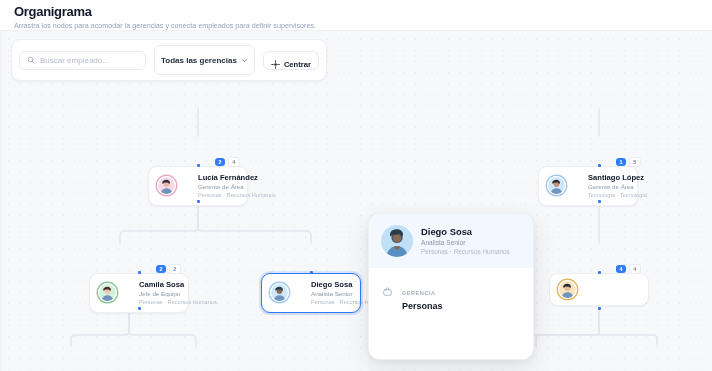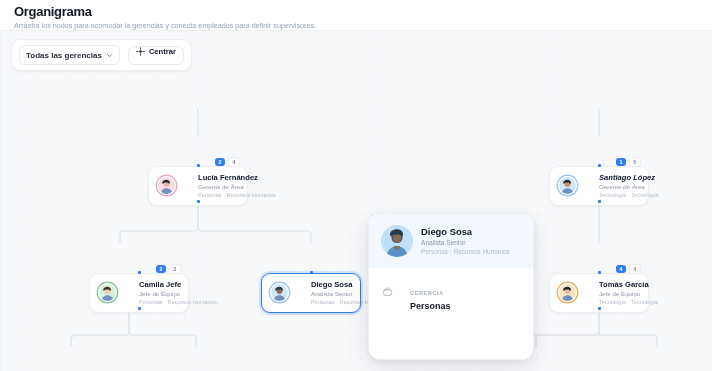--- a/index.html
+++ b/index.html
@@ -41,26 +41,26 @@
     display: flex; align-items: center; gap: 5px;
     width: 127px; height: 19px; border: 1px solid #e8eaef; border-radius: 6px;
     background: #fff; padding: 0 7px;
   }
   .search-box input {
     border: 0; outline: 0; font-size: 8px; color: #111827; width: 100%;
     background: transparent; font-family: "Liberation Sans", sans-serif;
   }
   .search-box input::placeholder { color: #b3bac6; }
   .tb-select {
-    display:flex; align-items:center; gap:4px; height:20px;
+    display:flex; align-items:center; gap:4px; height:30px;
     border:1px solid #e8eaef; border-radius:6px; background:#fff; padding:0 6px;
     font-size:8px; color:#1f2937; font-weight:600; white-space:nowrap;
   }
   .tb-btn {
-    display:flex; align-items:flex-start; gap:4px; height:19px;
+    display:flex; align-items:flex-end; gap:4px; height:19px;
     border:1px solid #e8eaef; border-radius:6px; background:#fff; padding:0 7px;
     font-size:7.6px; color:#111827; font-weight:700; white-space:nowrap;
   }
   .ico { display:inline-flex; align-items:center; justify-content:center; flex: none; }
 
   
   .wires { position:absolute; left:0; top:0; width:712px; height:341px; z-index:5; }
 
   
   .node {
@@ -101,21 +101,21 @@
   }
   .detail-head { display:flex; align-items:center; gap:8px; padding:11px 12px 11px 12px; background:#f3f8fe; }
   .detail-av {
     width:32px; height:32px; border-radius:50%; flex:none; overflow:hidden;
     display:flex; align-items:center; justify-content:center; background:#cfe6fb;
   }
   .detail-nm { font-size:9.4px; font-weight:700; color:#0f172a; line-height:11px; }
   .detail-role { font-size:6.6px; color:#8d97a6; line-height:9px; margin-top:1px;}
   .detail-dept { font-size:6.4px; color:#b1b9c5; line-height:9px; }
   .detail-body { padding: 7px 12px 12px 12px; background:#fff;}
-  .drow { display:flex; align-items:flex-start; gap:16px; padding: 6px 0; }
+  .drow { display:flex; align-items:flex-start; gap:8px; padding: 6px 0; }
   .drow .dico { width:13px; height:13px; flex:none; display:flex; align-items:center; justify-content:center; margin-top:4px;}
   .dlabel { font-size:5.6px; letter-spacing:.5px; color:#a8b0bc; font-weight:600; line-height:8px; text-transform:uppercase;}
   .dvalue { font-size:9px; font-weight:700; color:#111827; line-height:12px; margin-top:.5px;}
 </style>
 </head>
 <body>
 
 <div id="app">
 
   <div class="page-header">
@@ -140,20 +140,29 @@
 
         <path d="M599 171 L599 212"></path>
 
         <path d="M599 278 L599 300 Q599 304 595 304 L427 304 Q423 304 423 308 L423 315"></path>
         <path d="M599 278 L599 300 Q599 304 595 304 L540 304 Q536 304 536 308 L536 315"></path>
         <path d="M599 278 L599 304 L653 304 Q657 304 657 308 L657 315"></path>
       </g>
     </svg>
 
     <div class="toolbar">
+      <div class="search-box">
+        <span class="ico">
+          <svg width="8" height="8" viewBox="0 0 16 16" fill="none" stroke="#9aa3b1" stroke-width="1.7">
+            <circle cx="7" cy="7" r="4.6"></circle>
+              <path d="M10.5 10.5 L14 14" stroke-linecap="round"></path>
+          </svg>
+        </span>
+        <input type="text" placeholder="Buscar empleado..." style="">
+      </div>
 
       <div class="tb-select">
         <span>Todas las gerencias</span>
         <span class="ico">
           <svg width="7" height="7" viewBox="0 0 16 16" fill="none" stroke="#6b7280" stroke-width="2">
             <path d="M3.5 6 L8 10.5 L12.5 6" stroke-linecap="round" stroke-linejoin="round"></path>
           </svg>
         </span>
       </div>
 
@@ -184,21 +193,21 @@
             <div class="rl">Gerente de Área</div>
             <div class="dp">Personas · Recursos Humanos</div>
           </div>
         </div>
         <div class="anchor" style="left: 196.5px; top: 133px;"></div>
         <div class="anchor" style="left: 196.5px; top: 169px;"></div>
         <div class="badges" style="left: 215px; top: 126px;">
           <span class="badge-b">2</span>
           <span class="badge-w">4</span>
         </div>
-        <div class="node" style="left: 549px; top: 135px; width: 100px; font-style: italic;">
+        <div class="node" style="left: 538px; top: 135px; width: 100px;">
           <div class="av ring-blue">
             <svg width="19" height="19" viewBox="0 0 32 32">
               <circle cx="16" cy="16" r="16" fill="#cfe6fb"></circle>
               <circle cx="16" cy="13" r="5.4" fill="#c98f6b"></circle>
               <path d="M16 5c4 0 6.4 2.6 6.4 5.6 0 1.3-.6 2.2-1.3 2.2-1 0-.7-1.6-2.3-2.2-1.3-.5-2.2.2-3.8.2s-2.4-.6-3.6-.1c-1.4.6-1.2 2.1-2.2 2.1-.7 0-1.2-1-1.2-2.2C8 7.6 11 5 16 5z" fill="#2b2b33"></path>
               <path d="M4.8 31.6C5.8 25 10.4 21 16 21s10.2 4 11.2 10.6A16 16 0 0 1 4.8 31.6z" fill="#6f93bd"></path>
             </svg>
           </div>
           <div class="meta">
             <div class="nm">Santiago López</div>
@@ -215,21 +224,21 @@
         <div class="node" style="left: 89px; top: 242px; width: 100px;">
           <div class="av ring-green">
             <svg width="19" height="19" viewBox="0 0 32 32">
               <circle cx="16" cy="16" r="16" fill="#d6f0de"></circle>
               <circle cx="16" cy="13" r="5.4" fill="#f0c8b0"></circle>
               <path d="M16 5c4 0 6.4 2.6 6.4 5.6 0 1.3-.6 2.2-1.3 2.2-1 0-.7-1.6-2.3-2.2-1.3-.5-2.2.2-3.8.2s-2.4-.6-3.6-.1c-1.4.6-1.2 2.1-2.2 2.1-.7 0-1.2-1-1.2-2.2C8 7.6 11 5 16 5z" fill="#4a2f22"></path>
               <path d="M4.8 31.6C5.8 25 10.4 21 16 21s10.2 4 11.2 10.6A16 16 0 0 1 4.8 31.6z" fill="#6f93bd"></path>
             </svg>
           </div>
           <div class="meta">
-            <div class="nm">Camila Jefe</div>
+            <div class="nm">Camila Sosa</div>
             <div class="rl">Jefe de Equipo</div>
             <div class="dp">Personas · Recursos Humanos</div>
           </div>
         </div>
         <div class="anchor" style="left: 137.5px; top: 240px;"></div>
         <div class="anchor" style="left: 137.5px; top: 276px;"></div>
         <div class="badges" style="left: 156px; top: 233px;">
           <span class="badge-b">2</span>
           <span class="badge-w">2</span>
         </div>
@@ -250,25 +259,20 @@
         </div>
         <div class="anchor" style="left: 309.5px; top: 240px;"></div>
         <div class="node" style="left: 549px; top: 242px; width: 100px;">
           <div class="av ring-amber">
             <svg width="19" height="19" viewBox="0 0 32 32">
               <circle cx="16" cy="16" r="16" fill="#f6e4c0"></circle>
               <circle cx="16" cy="13" r="5.4" fill="#e3bb9a"></circle>
               <path d="M16 5c4 0 6.4 2.6 6.4 5.6 0 1.3-.6 2.2-1.3 2.2-1 0-.7-1.6-2.3-2.2-1.3-.5-2.2.2-3.8.2s-2.4-.6-3.6-.1c-1.4.6-1.2 2.1-2.2 2.1-.7 0-1.2-1-1.2-2.2C8 7.6 11 5 16 5z" fill="#23232a"></path>
               <path d="M4.8 31.6C5.8 25 10.4 21 16 21s10.2 4 11.2 10.6A16 16 0 0 1 4.8 31.6z" fill="#6f93bd"></path>
             </svg>
-          </div>
-          <div class="meta">
-            <div class="nm">Tomás García</div>
-            <div class="rl">Jefe de Equipo</div>
-            <div class="dp">Tecnología · Tecnología</div>
           </div>
         </div>
         <div class="anchor" style="left: 597.5px; top: 240px;"></div>
         <div class="anchor" style="left: 597.5px; top: 276px;"></div>
         <div class="badges" style="left: 616px; top: 233px;">
           <span class="badge-b">4</span>
           <span class="badge-w">4</span>
         </div>
       </div>
 

